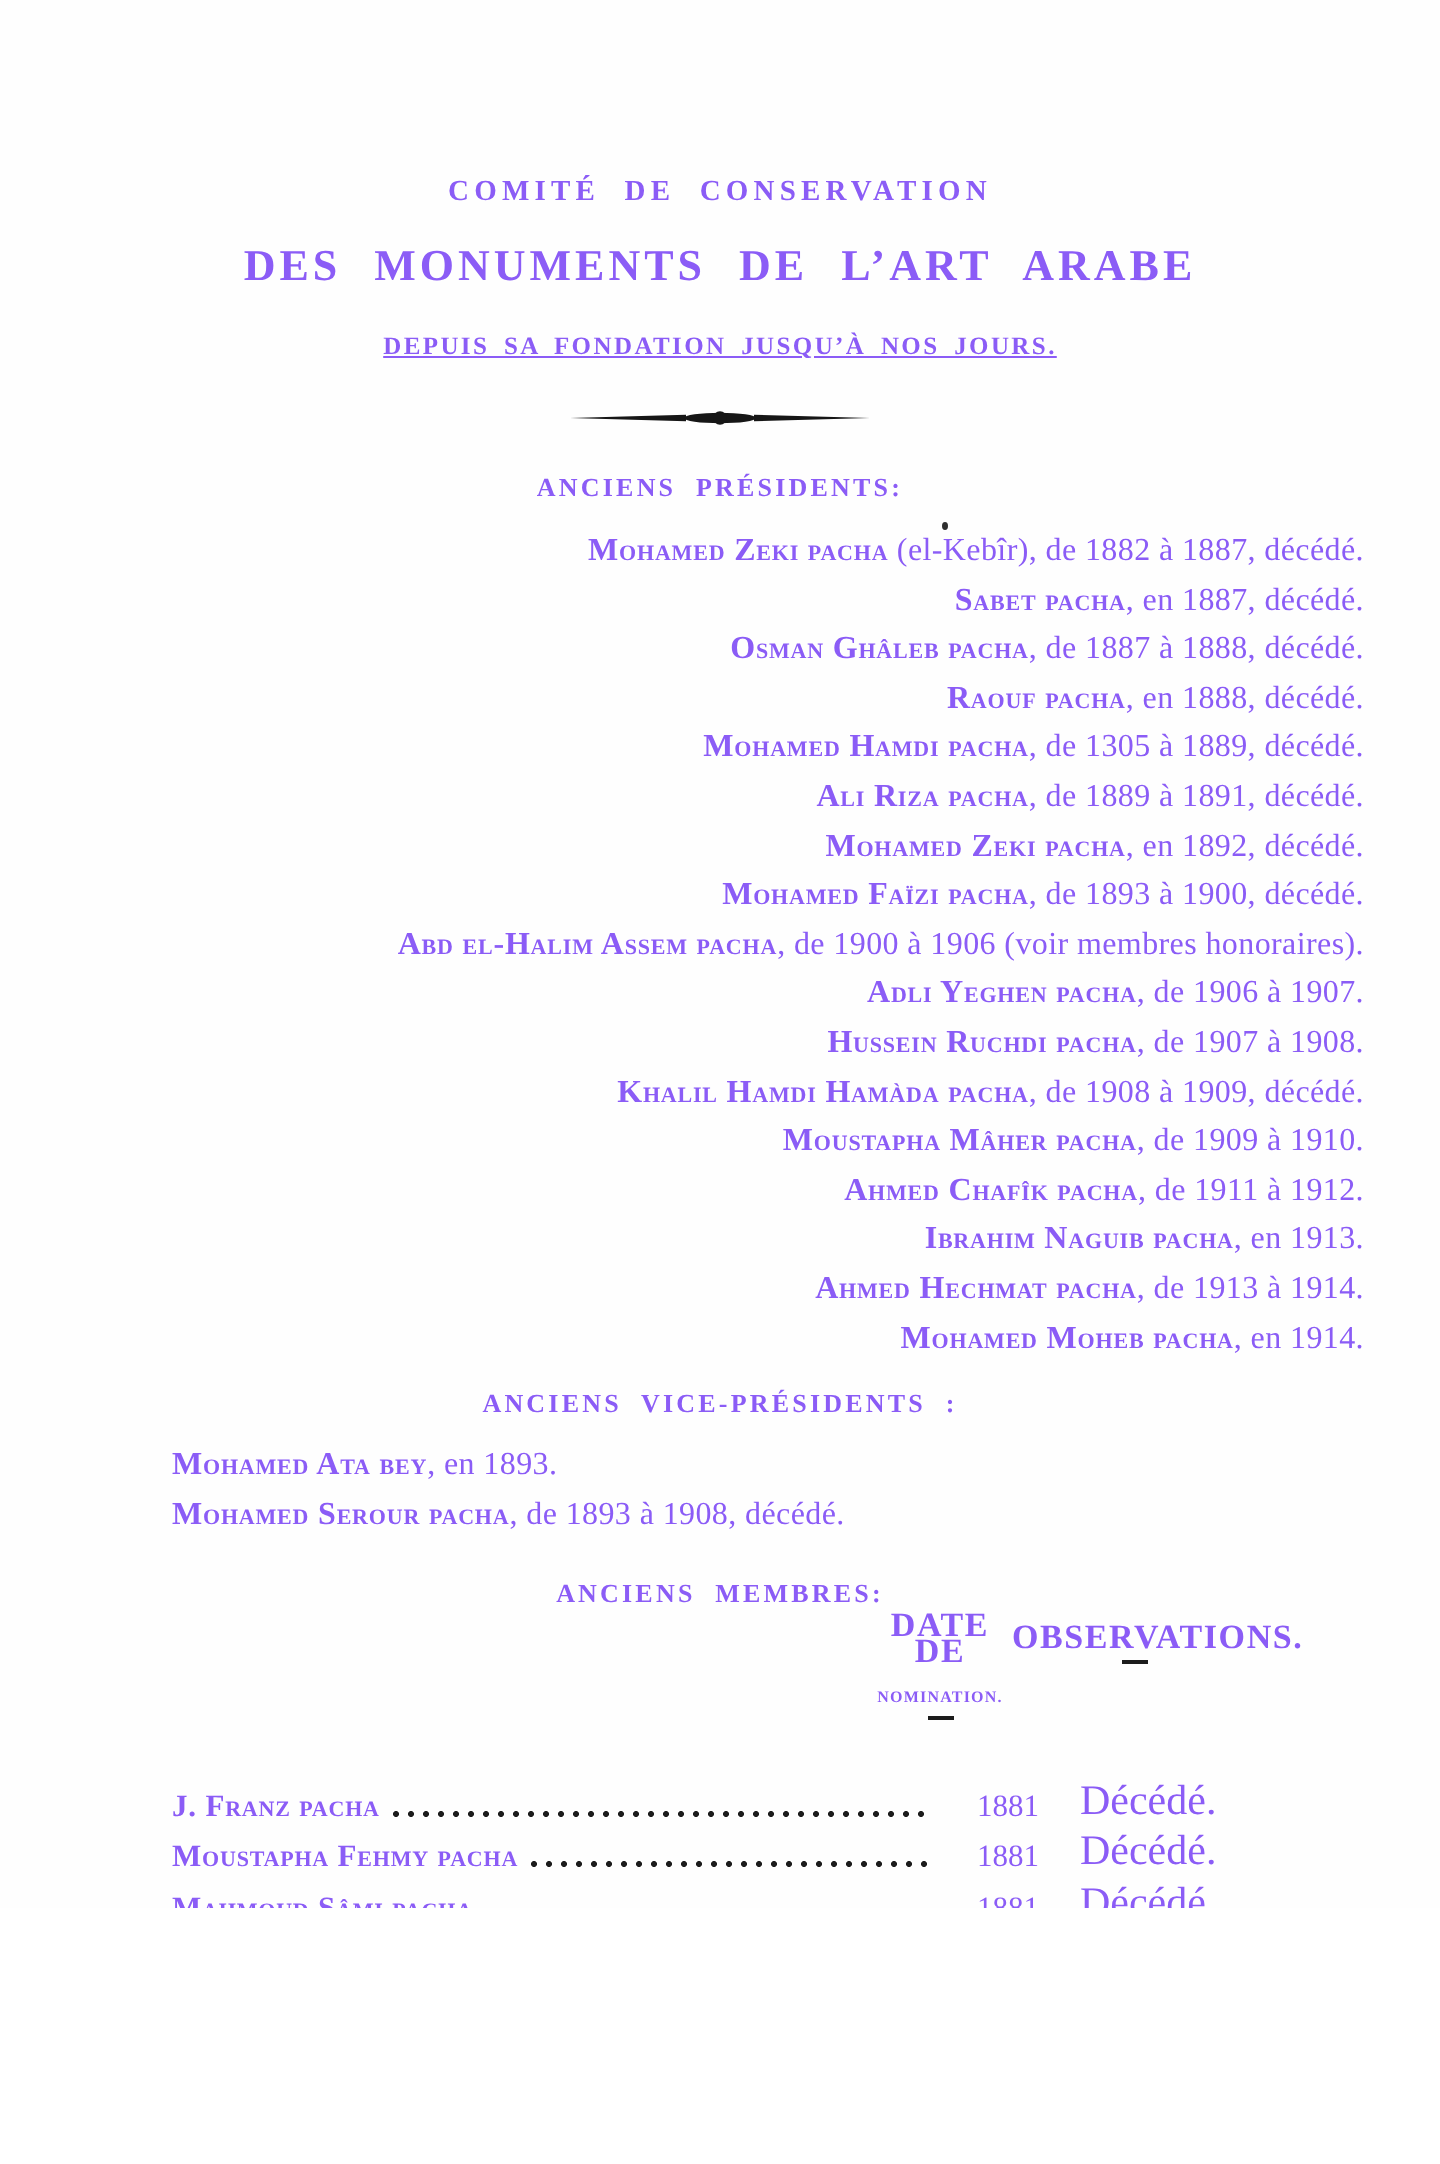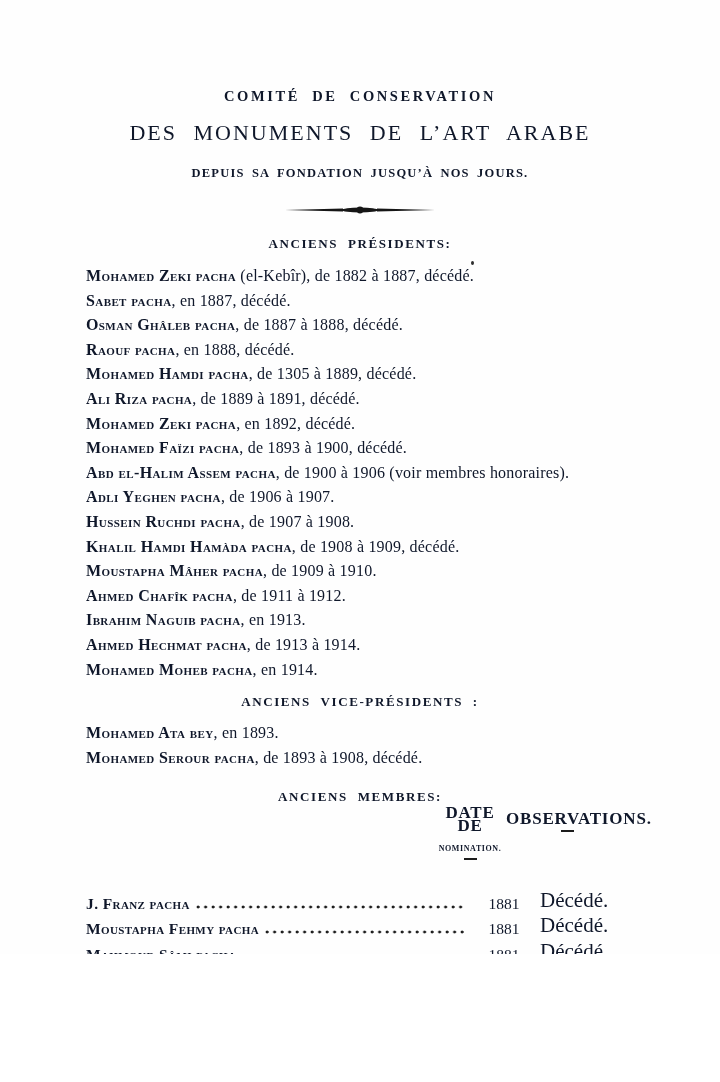--- a/index.html
+++ b/index.html
@@ -1,34 +1,34 @@
 <!DOCTYPE html>
 <html><head>
 <meta charset="utf-8">
 <style>
   html,body { margin:0; padding:0; background:#ffffff; }
   .page {
     position:relative; width:720px; height:954px;
-    background:#fefefe; color:#0f172a; overflow:hidden;
+    background:#fefefe; color:#8b5cf6; overflow:hidden;
     font-family:"Liberation Serif","DejaVu Serif",serif;
   }
   .center { position:absolute; left:0; width:720px; text-align:center; }
 
   .title1   { top:88px;  font-size:14.5px; font-weight:700; letter-spacing:2.6px; word-spacing:6px; }
-  .title2   { top:120px; font-size:22px;   font-weight:400; letter-spacing:2px;   word-spacing:9px; }
-  .subtitle { top:166px; font-size:12.5px; font-weight:700; letter-spacing:1.2px; word-spacing:3px; }
+  .title2   { top:120px; font-size:22px;   font-weight:700; letter-spacing:2px;   word-spacing:9px; }
+  .subtitle { top:166px; font-size:12.5px; font-weight:700; letter-spacing:1.2px; word-spacing:3px;text-decoration:underline; }
   .divider  { top:201px; }
 
   .sec-h  { font-size:13px; font-weight:700; letter-spacing:1.6px; word-spacing:5px; }
   .h-pres { top:236px; }
   .h-vice { top:694px; }
   .h-mem  { top:789px; }
 
   .list { position:absolute; left:86px; right:38px; font-size:16px; letter-spacing:0.2px; }
-  .list-pres { top:264px; line-height:24.6px; }
+  .list-pres { top:264px; line-height:24.6px;text-align:right; }
   .list-vice { top:720px; line-height:25px; }
   .entry { white-space:nowrap; }
   .sc { font-variant:small-caps; font-weight:700; letter-spacing:0.4px; }
 
   .artifact-dot { position:absolute; left:471px; top:261px; width:3px; height:4px;
                   background:#2e2e2e; border-radius:50%; }
 
   .members { position:absolute; left:86px; top:806px; width:576px; }
   .mhead { display:flex; align-items:flex-start; }
   .mh-spacer { width:352px; }

